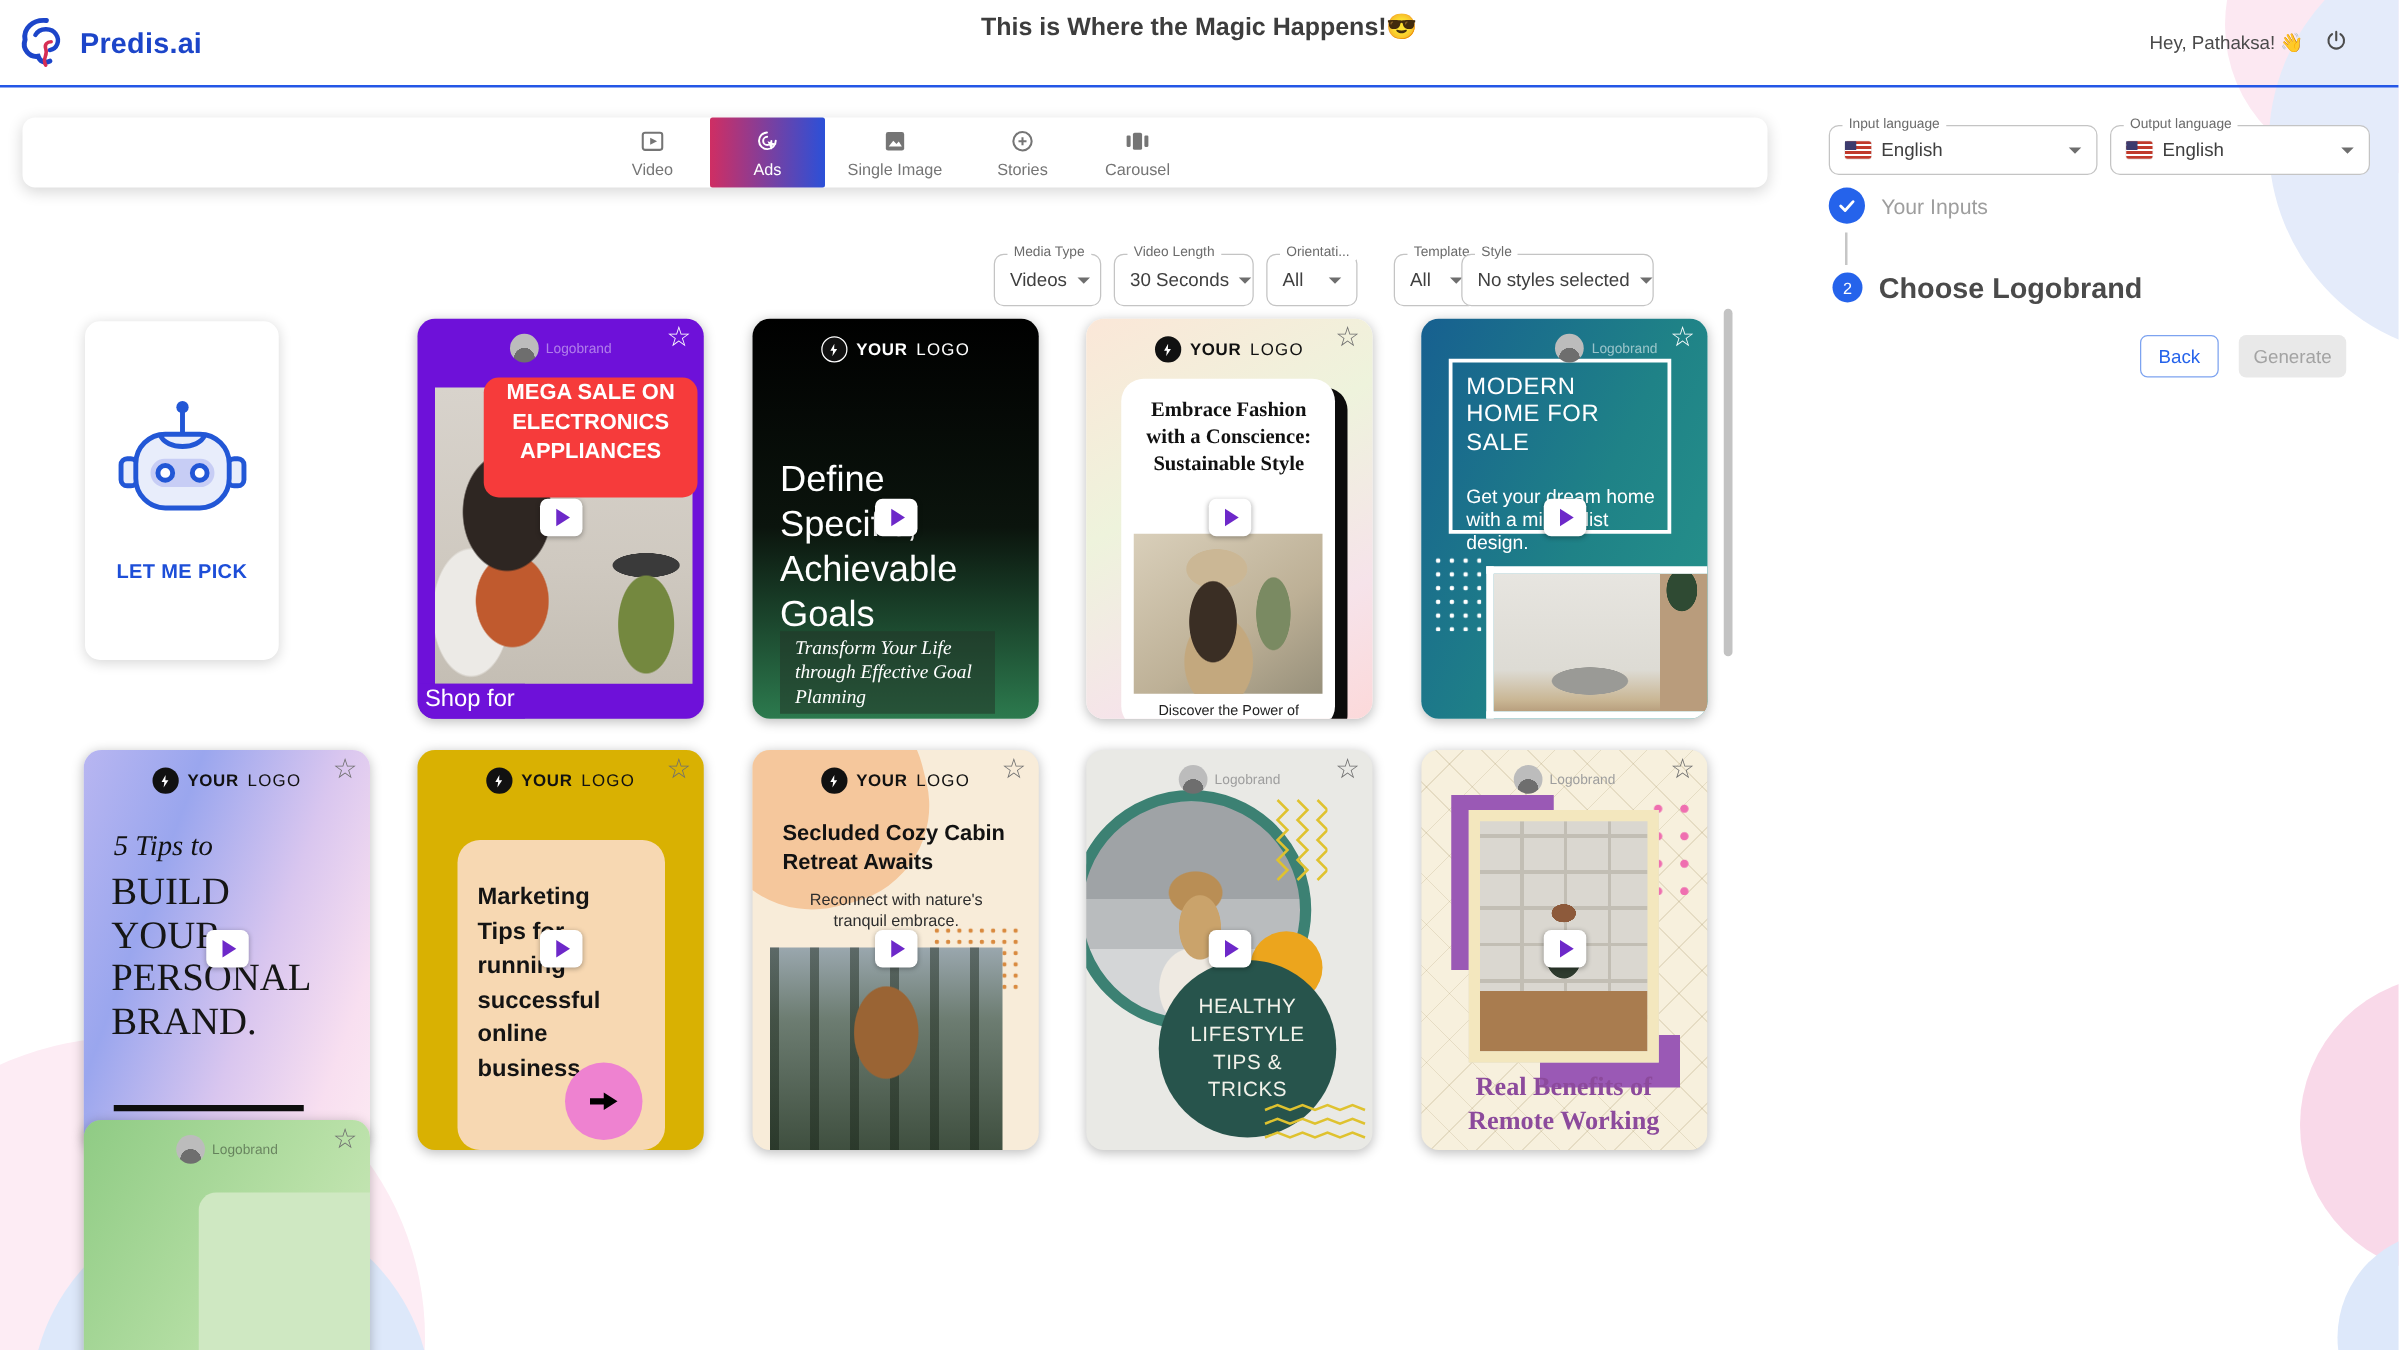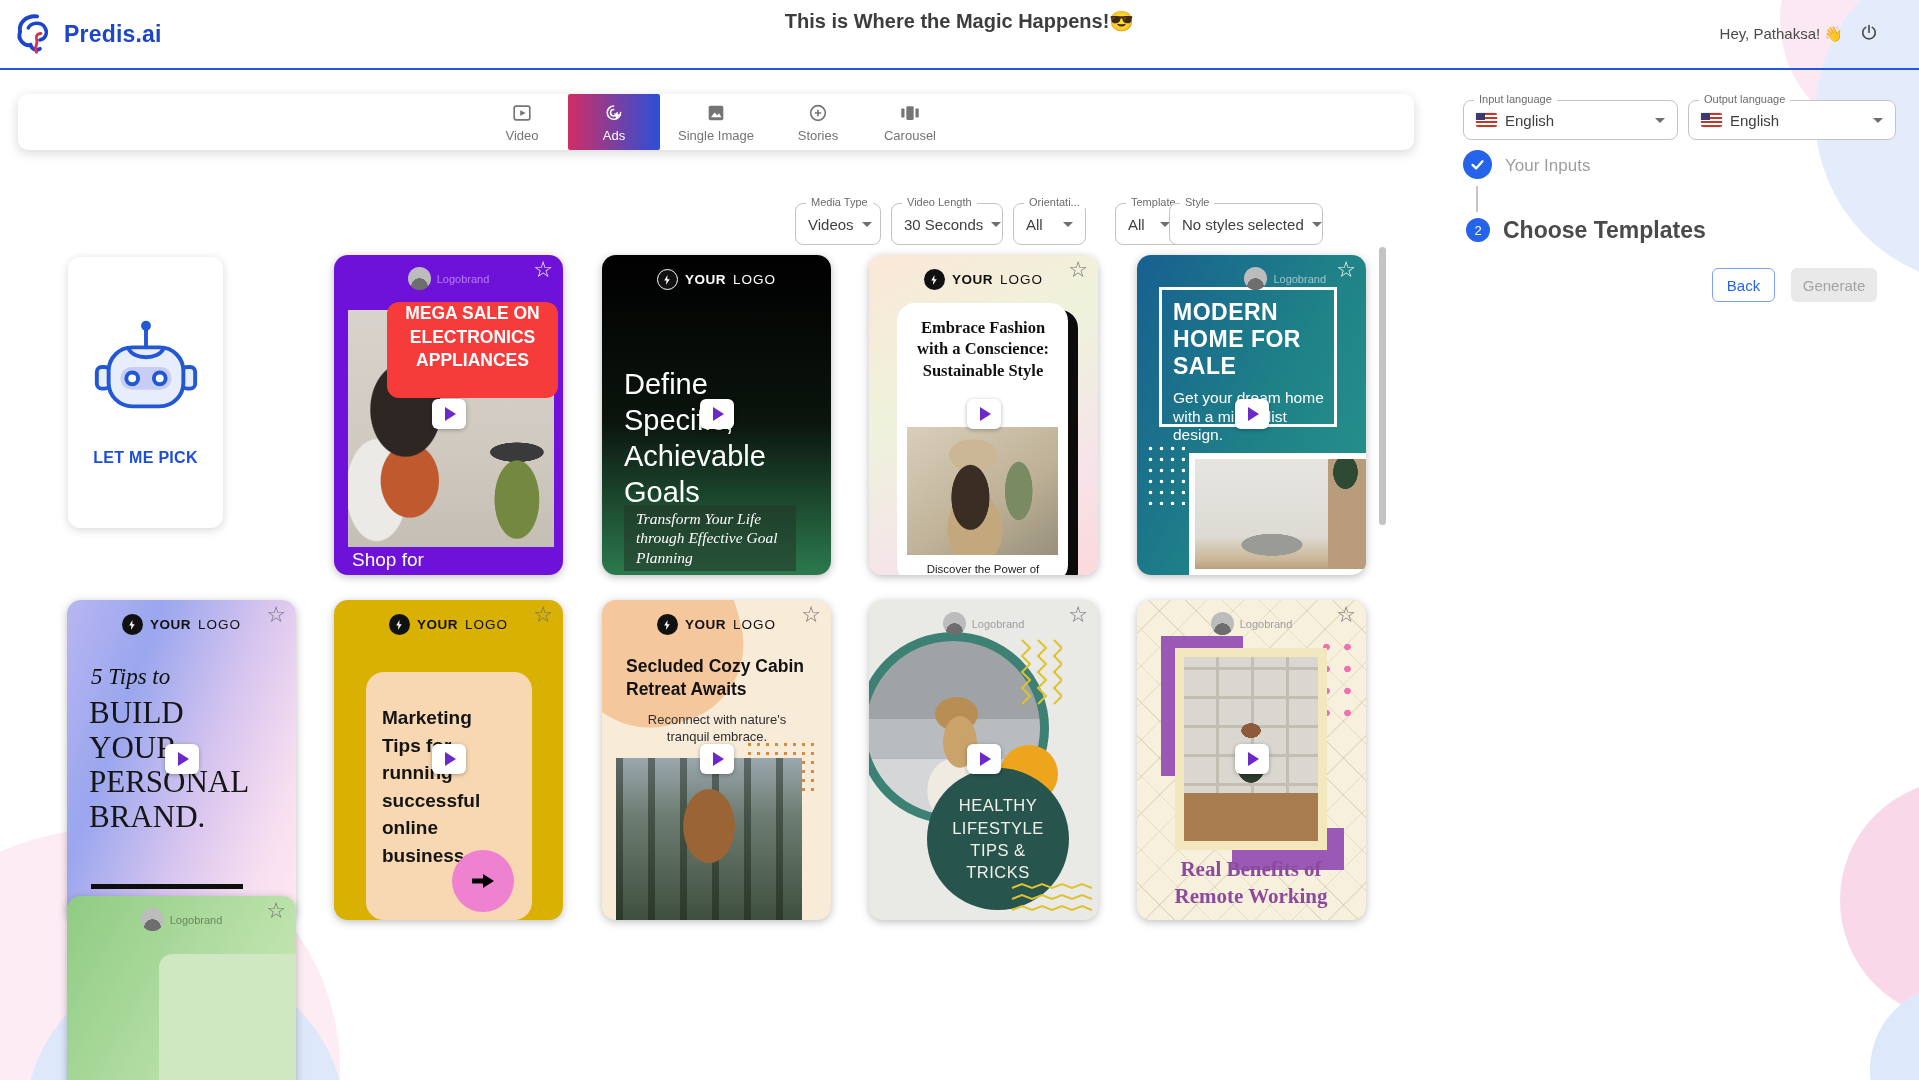--- a/index.html
+++ b/index.html
@@ -120,21 +120,21 @@
       radial-gradient(60px 80px at 28% 42%, #2e2622 58%, rgba(0,0,0,0) 60%),
       radial-gradient(55px 70px at 30% 72%, #c05a2e 52%, rgba(0,0,0,0) 54%),
       radial-gradient(60px 100px at 14% 76%, #eceae6 50%, rgba(0,0,0,0) 52%),
       radial-gradient(40px 70px at 82% 80%, #74883f 55%, rgba(0,0,0,0) 57%),
       radial-gradient(44px 16px at 82% 60%, #3a3a3a 60%, rgba(0,0,0,0) 62%),
       linear-gradient(180deg,#d8d3cc 0%, #cfc9c0 60%, #c4beb4 100%); }
   .mega-red { position:absolute; left:53px; top:47px; width:171px; height:96px; background:#f63b3b;
               border-radius:12px; display:flex; align-items:flex-start; justify-content:center; z-index:5; }
   .mega-red-text { font-size:17.5px; font-weight:800; color:#fff; text-align:center; line-height:1.35;
                    width:160px; }
-  .mega-cta { position:absolute; left:14px; top:292px; background:#6e11d9; padding:2px 8px 4px 4px;
+  .mega-cta { position:absolute; left:2px; top:292px; background:#6e11d9; padding:2px 8px 4px 4px;
               font-size:19px; color:#fff; z-index:6; }
 
   
   .c-goals { left:602px; top:255px; background:linear-gradient(180deg,#000 0%,#0b140d 52%,#2c7a4e 100%); }
   .goals-title { position:absolute; left:22px; top:112px; width:188px; font-size:29px; font-weight:500;
                  color:#fff; line-height:1.24; z-index:4; }
   .goals-sub { position:absolute; left:22px; top:250px; width:172px; font-family:"Liberation Serif",serif;
                font-size:15.5px; color:#fff; line-height:1.25; background:rgba(34,52,40,.55);
                padding:4px 12px; z-index:4;font-style:italic; }
 
@@ -155,21 +155,21 @@
       linear-gradient(145deg,#d9cfba 0%,#bdb096 60%,#97907b 100%); }
   .fash-sub { position:absolute; left:36px; top:306px; width:156px; text-align:center; font-size:11.5px;
               color:#222; line-height:1.45; z-index:4; }
 
   
   .c-home { left:1137px; top:255px; background:linear-gradient(115deg,#176090 0%,#1f8287 55%,#27948b 100%); }
   .c-home .lb-row { justify-content:flex-end; padding-right:40px; }
   .c-home .lb-text { color:rgba(255,255,255,.55); }
   .home-frame { position:absolute; left:22px; top:32px; width:178px; height:140px;
                 border:3px solid #fff; z-index:2; }
-  .home-title { position:absolute; left:36px; top:44px; width:152px; font-size:23px; font-weight:700;
+  .home-title { position:absolute; left:36px; top:44px; width:152px; font-size:19px; font-weight:400;
                 color:#fff; letter-spacing:.5px; line-height:1.18; z-index:4; }
   .home-sub { position:absolute; left:36px; top:134px; width:158px; font-size:15.5px; color:#fff;
               line-height:1.2; z-index:4; }
   .home-dots { position:absolute; left:8px; top:188px; width:40px; height:62px; z-index:2;
     background-image:radial-gradient(circle,#fff 1.6px, rgba(0,0,0,0) 2.1px); background-size:11px 11px; }
   .home-photo { position:absolute; left:52px; top:198px; width:177px; height:122px;
     border:6px solid #fff; border-right:none; z-index:3;
     background:
       radial-gradient(22px 30px at 88% 12%, #2f4a33 55%, rgba(0,0,0,0) 57%),
       linear-gradient(90deg, rgba(0,0,0,0) 78%, #b99c7c 78%),
@@ -346,21 +346,21 @@
   </div>
 
   <div class="step-circle s1">
     <svg width="17" height="17" viewBox="0 0 24 24" fill="none" stroke="#fff" stroke-width="3.2" stroke-linecap="round" stroke-linejoin="round">
       <path d="M5 12.5 L10 17.5 L19 7.5"></path>
     </svg>
   </div>
   <span class="step1-label">Your Inputs</span>
   <div class="connector"></div>
   <div class="step-circle s2">2</div>
-  <span class="step2-label">Choose Templates</span>
+  <span class="step2-label">Choose Logobrand</span>
 
   <button class="btn btn-back">Back</button>
   <button class="btn btn-generate" disabled="">Generate</button>
 
   <div class="filters">
     <div class="sel f-media">
       <span class="sel-label">Media Type</span>
       <span class="sel-value">Videos</span>
       <span class="caret"></span>
     </div>

